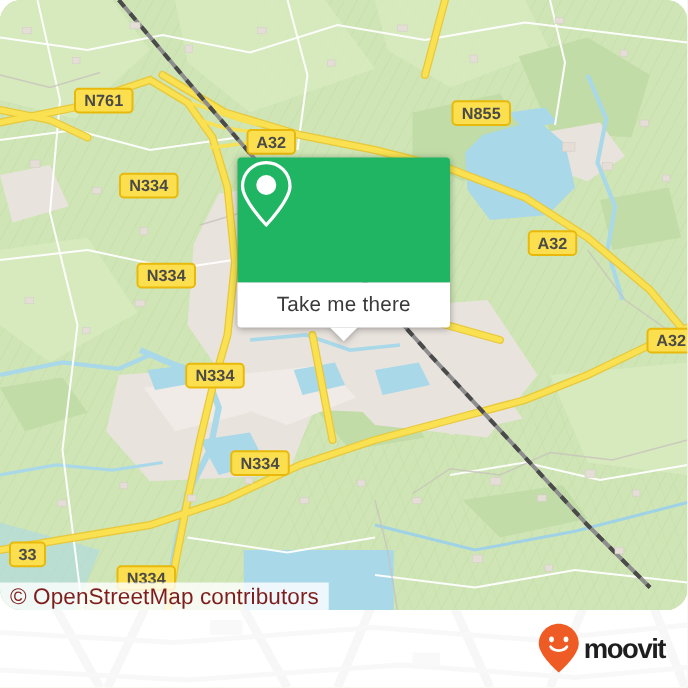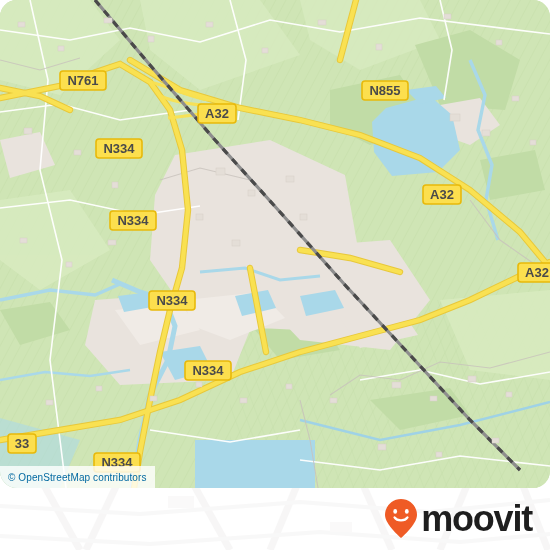--- a/index.html
+++ b/index.html
@@ -9,21 +9,21 @@
   #app { position:relative; width:550px; height:550px; overflow:hidden; background:#fff; }
 
   
   #map { position:absolute; left:0; top:0; width:550px; height:488px; overflow:hidden;
          background:#cfe5b5;border-radius:17px; }
   #map svg { position:absolute; left:0; top:0; }
 
   
   #osm-bar { position:absolute; left:0; top:466px; height:22px; padding:0 8px;
     display:flex; align-items:center; background:rgba(255,255,255,0.80);
-    font-size:10px; color:#0369a1; letter-spacing:0.1px; z-index:40; }
+    font-size:18px; color:#7f1d1d; letter-spacing:0.1px; z-index:40; }
 
   
   #card { position:absolute; left:190px; top:126px; width:170px; z-index:60;
           filter:drop-shadow(0 1px 3px rgba(0,0,0,0.35)); }
   #card-head { height:100px; background:#1fb563; border-radius:3px 3px 0 0;
                display:flex; align-items:center; justify-content:center; }
   #card-body { height:36px; background:#ffffff; border-radius:0 0 3px 3px;
                display:flex; align-items:center; justify-content:center; }
   #card-label { font-size:16.5px; color:#3a3a3a; letter-spacing:0.2px; }
   #card-tail { position:absolute; left:50%; top:136px; margin-left:-11px;
@@ -32,21 +32,21 @@
 
   
   #footer { position:absolute; left:0; top:488px; width:550px; height:62px;
             background:#ffffff; overflow:hidden; z-index:30; }
   #footer-ghost { position:absolute; left:0; top:0; width:550px; height:62px;
                   opacity:0.40; }
   #footer-title { position:absolute; left:20px; top:50%; transform:translateY(-50%);
      font-size:18px; color:#333333; letter-spacing:0.1px; white-space:nowrap; }
   #brand { position:absolute; right:18px; top:50%; transform:translateY(-50%);
      display:flex; align-items:center; gap:3px; }
-  #brand-word { font-size:36px; font-weight:bold; color:#1e1e1e; letter-spacing:-1.2px;
+  #brand-word { font-size:22px; font-weight:bold; color:#1e1e1e; letter-spacing:-1.2px;
      line-height:1; }
 </style>
 </head>
 <body>
 
 <div id="app">
 
   <div id="map">
     <svg width="550" height="488" viewBox="0 0 550 488">
       <defs>
@@ -251,20 +251,32 @@
             <rect x="94" y="453" width="46" height="19" rx="3" fill="#fcdf4e" stroke="#e8b90a" stroke-width="1.6"></rect>
             <text x="117" y="467.2" text-anchor="middle" font-family="&quot;Liberation Sans&quot;, sans-serif" font-size="13" font-weight="bold" fill="#4a4a4a">N334</text>
           </g>
         </g>
     </svg>
 
     <div id="osm-bar">
       <span>© OpenStreetMap contributors</span>
     </div>
 
+    <div id="card">
+      <div id="card-head">
+        <svg width="46" height="58" viewBox="0 0 46 58">
+          <path d="M23 4 C12.5 4 4 12.5 4 23 C4 34 23 54 23 54 C23 54 42 34 42 23 C42 12.5 33.5 4 23 4 Z" fill="none" stroke="#ffffff" stroke-width="2.6" stroke-linejoin="round"></path>
+          <circle cx="23" cy="22" r="8" fill="#ffffff"></circle>
+        </svg>
+      </div>
+      <div id="card-body">
+        <span id="card-label">Take me there</span>
+      </div>
+      <div id="card-tail"></div>
+    </div>
   </div>
 
   <div id="footer">
     <svg id="footer-ghost" width="550" height="62" viewBox="0 0 550 62">
       <rect x="0" y="0" width="550" height="62" fill="#ffffff"></rect>
       <g stroke="#eceaea" fill="none" stroke-width="7">
         <path d="M40 -10 L80 62"></path>
           <path d="M120 -10 L86 62"></path>
         <path d="M190 -10 L230 62"></path>
           <path d="M300 -10 L270 62"></path>

